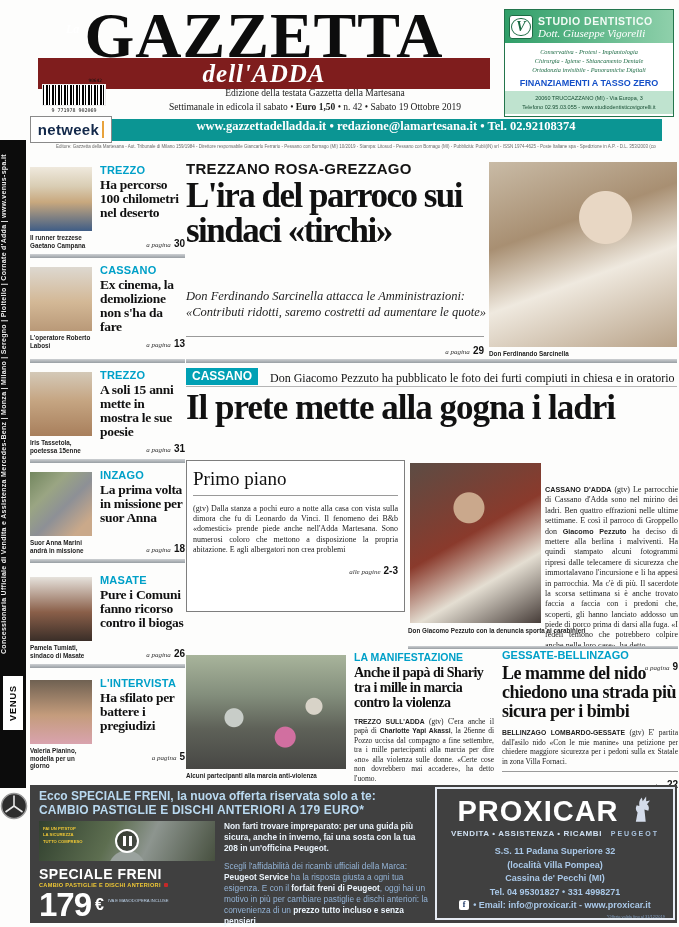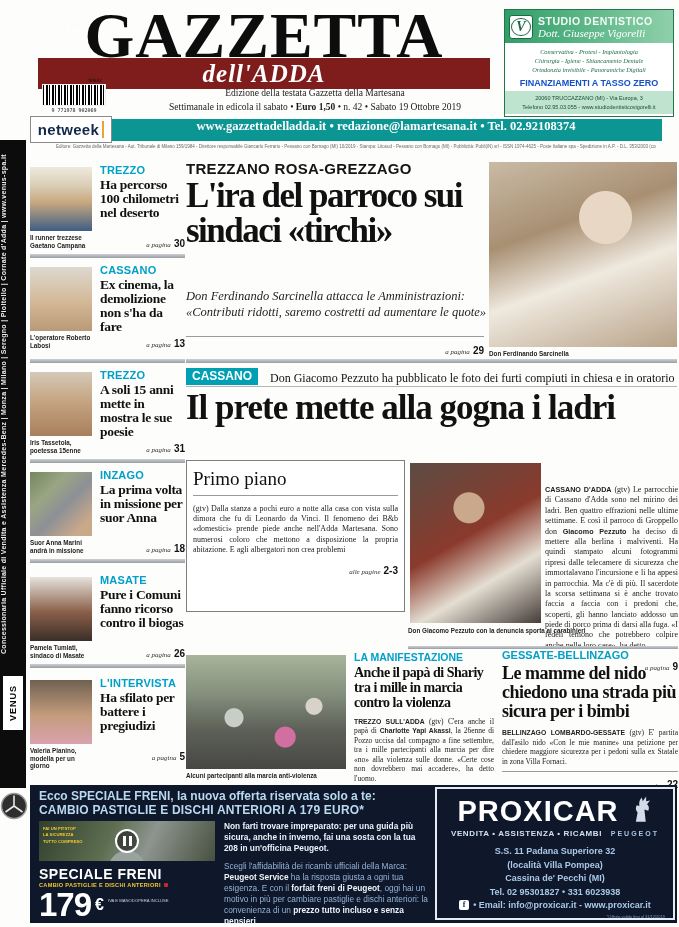--- a/index.html
+++ b/index.html
@@ -131,21 +131,21 @@
   .manif-body b { font-family:"Liberation Sans", sans-serif; font-size:6.8px; }
   .manif-pageref { margin-top:4px; }
   .gessate-col { position:absolute; left:502px; top:649px; width:176px; }
   .gessate-kicker { font-size:11px; }
   .gessate-headline { font:bold 18px/1.06 "Liberation Serif", serif; color:#111; letter-spacing:-.5px; margin-top:3px; }
   .gessate-body { margin-top:7px; font:7.5px/1.26 "Liberation Serif", serif; color:#222; text-align:justify; }
   .gessate-body b { font-family:"Liberation Sans", sans-serif; font-size:6.8px; }
   .gessate-pageref { margin-top:5px; border-top:1px solid #9a9a9a; padding-top:2px; }
 
   
-  .ad { position:absolute; left:30px; top:785px; width:647px; height:138px; background:#0f172a; }
+  .ad { position:absolute; left:30px; top:785px; width:647px; height:138px; background:#404040; }
   .ad-h1 { position:absolute; left:9px; top:4px; width:392px; font:bold 12px "Liberation Sans", sans-serif; color:#b9d9f0; }
   .ad-h2 { position:absolute; left:9px; top:18px; width:392px; font:bold 12px "Liberation Sans", sans-serif; color:#b9d9f0; letter-spacing:.2px; }
   .ad-promo { position:absolute; left:9px; top:36px; width:176px; }
   .ad-road { position:relative; width:176px; height:40px;
     background:radial-gradient(circle at 50% 120%, #9aa29e 0 18px, transparent 19px),
                linear-gradient(115deg,#31402f 0%,#5d6e50 40%,#8d958f 62%,#47503f 100%); }
   .ad-road .pause { position:absolute; left:76px; top:8px; width:24px; height:24px; border:2px solid #fff; border-radius:50%;
     background:#1118; display:flex; align-items:center; justify-content:center; gap:3px; }
   .ad-road .pause i { display:block; width:3px; height:10px; background:#fff; }
   .ad-road .ovl { position:absolute; left:4px; top:5px; font:bold 4.2px/1.5 "Liberation Sans", sans-serif; color:#f0c835; }
@@ -387,21 +387,21 @@
         </span>
       </div>
       <div class="px-sub">
         <span class="px-services">VENDITA • ASSISTENZA • RICAMBI</span>
         <span class="px-brand">PEUGEOT</span>
       </div>
       <div class="px-addr">
         <div>S.S. 11 Padana Superiore 32</div>
         <div>(località Villa Pompea)</div>
         <div>Cassina de' Pecchi (MI)</div>
-        <div>Tel. 02 95301827 • 331 6023938</div>
+        <div>Tel. 04 95301827 • 331 4998271</div>
       </div>
       <div class="px-mail">
         <span class="fb-icon">f</span>
         <span class="txt">• Email: info@proxicar.it - www.proxicar.it</span>
       </div>
       <div class="px-fine">*Offerta valida fino al 31/12/2019</div>
     </div>
   </div>
 
 </div>

